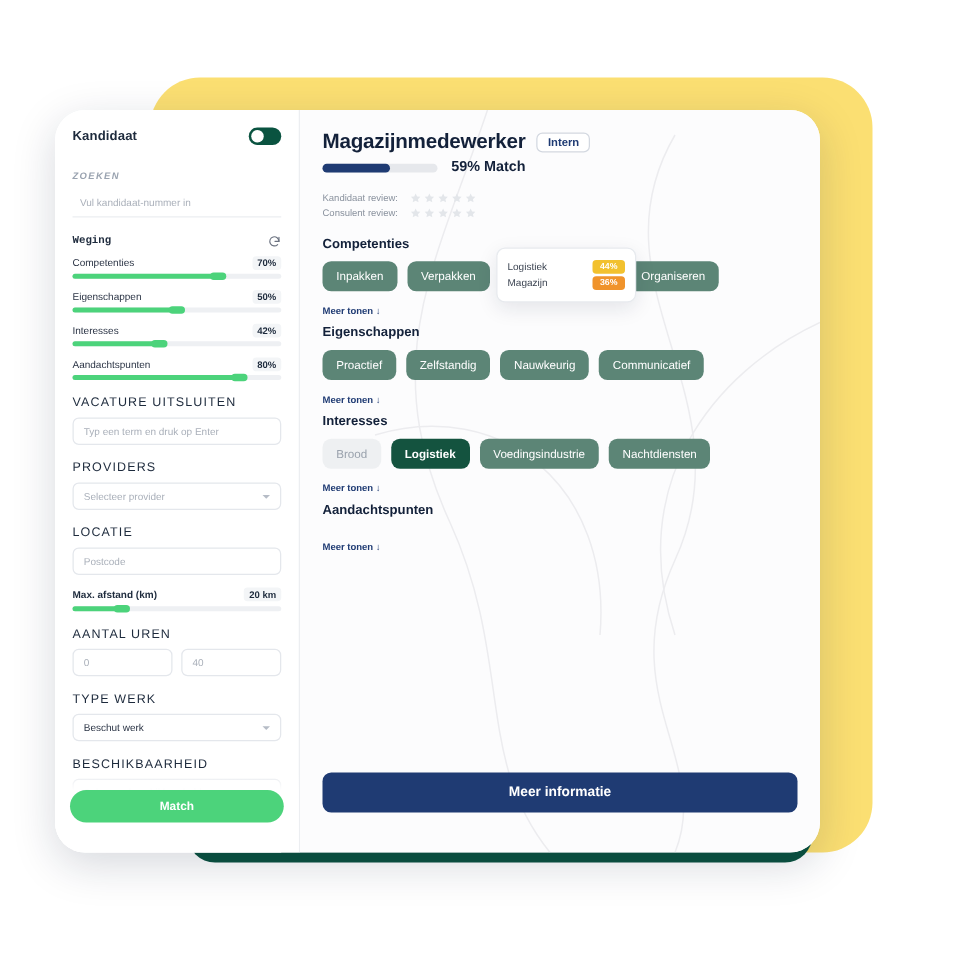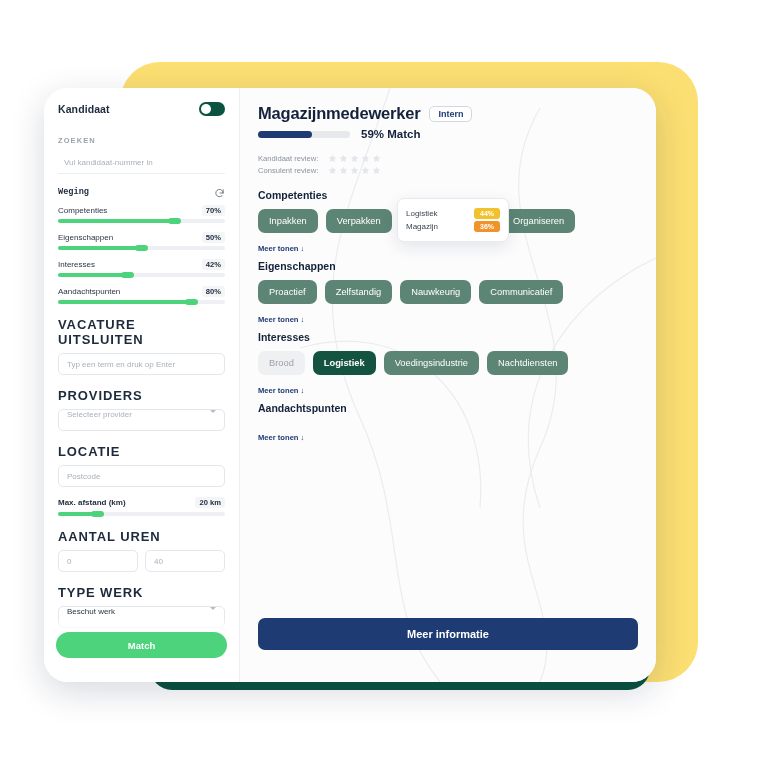--- a/index.html
+++ b/index.html
@@ -49,37 +49,37 @@
   .toggle {
     width: 26px; height: 14px; border-radius: 9px;
     background: #0a5340; position: relative; cursor: pointer;
   }
   .toggle::after {
     content: ""; position: absolute; left: 2px; top: 2px;
     width: 10px; height: 10px; border-radius: 50%; background: #fff;
   }
   .sb-caption {
     font-size: 7.5px; font-weight: 700; letter-spacing: 1.1px;
-    color: #9aa3b0; margin-bottom: 7px; text-transform: uppercase;
+    color: #9aa3b0; margin-bottom: 7px; text-transform: uppercase; font-style: italic;
   }
   .sb-section-title {
-    font-size: 13px; font-weight: 700; letter-spacing: .9px;
+    font-size: 10px; font-weight: 400; letter-spacing: .9px;
     color: #1d2a3c; margin: 13px 0 6px 0; text-transform: uppercase;
   }
   .sb-input {
     width: 100%; height: 22px; border: 1px solid #e4e7ec; border-radius: 5px;
     font-size: 8px; color: #aab0ba; padding: 0 8px;
     display: flex; align-items: center; background: #fff;
     font-family: "Liberation Sans", sans-serif;
   }
   .sb-input.plain { border: none; border-bottom: 1px solid #eceef1; border-radius: 0; padding-left: 6px; }
   .sb-select {
     width: 100%; height: 22px; border: 1px solid #e4e7ec; border-radius: 5px;
     font-size: 8px; color: #aab0ba; padding: 0 8px;
-    display: flex; justify-content: space-between; background: #fff;
+    display: flex; align-items: center; justify-content: space-between; background: #fff;
   }
   .sb-select.filled { color: #2b3445; }
   .chev { width: 0; height: 0; border-left: 3px solid transparent; border-right: 3px solid transparent; border-top: 3.5px solid #b6bcc6; }
 
   .weging-head { display: flex; align-items: center; justify-content: space-between; margin: 12px 0 8px 0; font-family: Liberation Mono, monospace; }
   .weging-label { font-size: 8.6px; font-weight: 700; color: #1d2a3c; }
   .reset-icon { width: 11px; height: 11px; color: #6b7280; cursor: pointer; }
 
   .w-row { margin-bottom: 9px; }
   .w-top { display: flex; justify-content: space-between; align-items: center; margin-bottom: 3px; }

